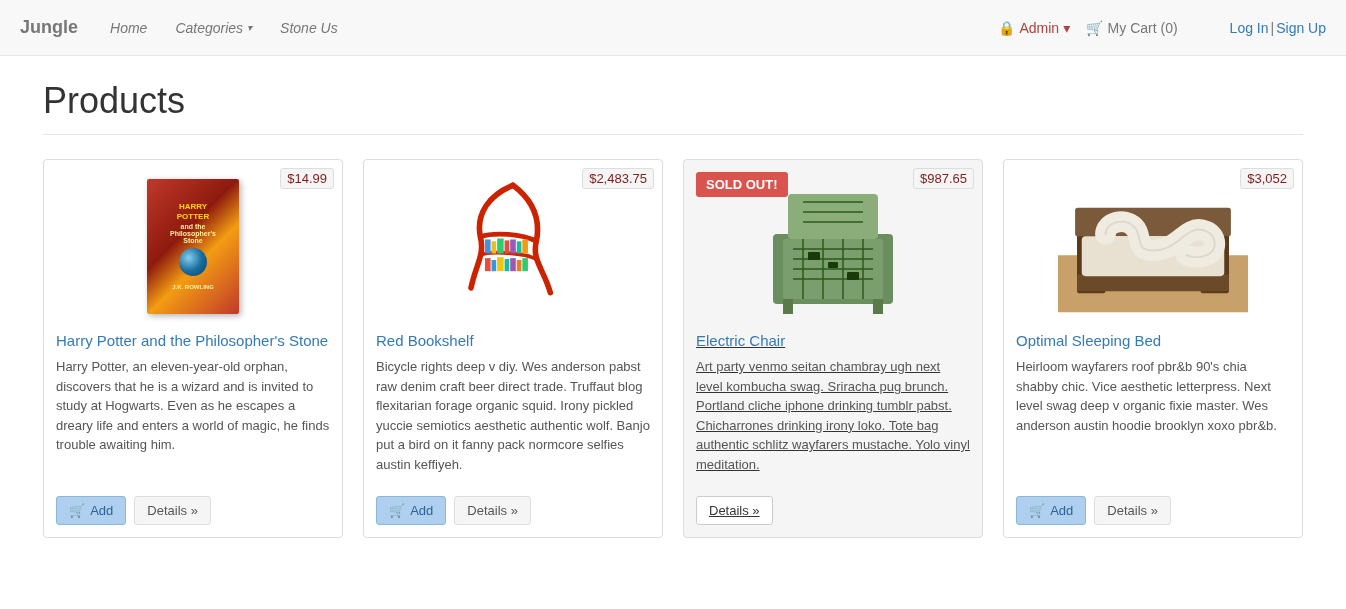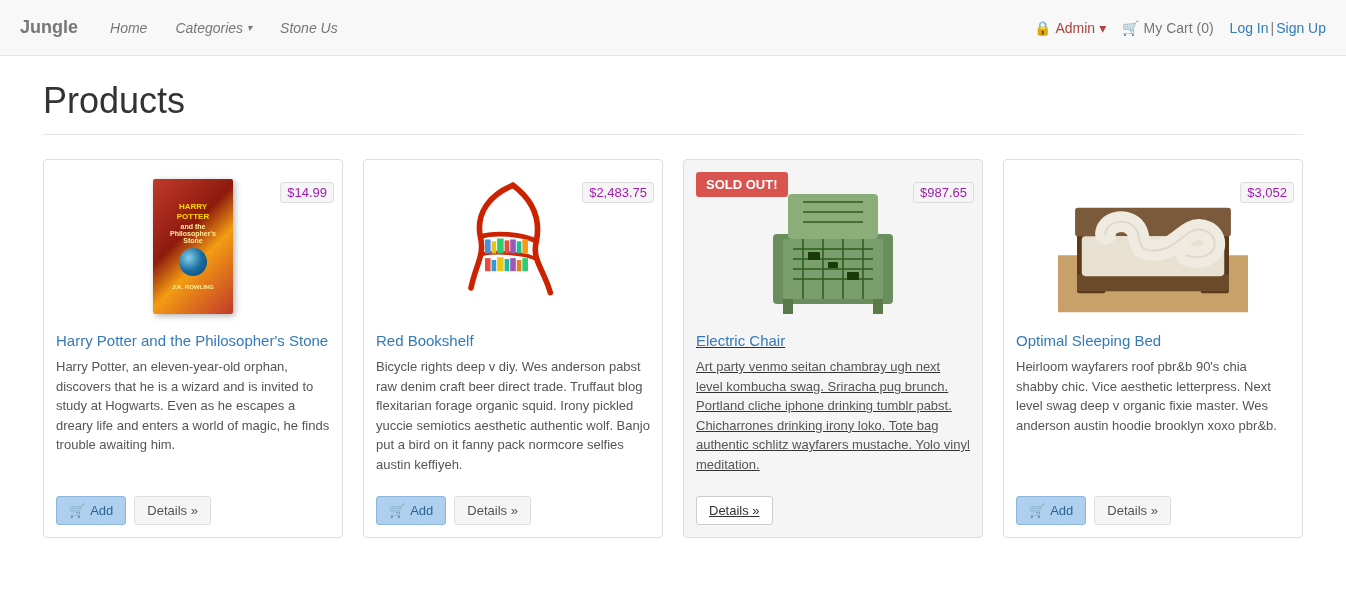--- a/index.html
+++ b/index.html
@@ -60,20 +60,21 @@
       display: flex;
       align-items: center;
       gap: 4px;
       font-size: 14px;
     }
     .auth-links {
       display: flex;
       align-items: center;
       gap: 0;
       font-size: 14px;
+      margin-left: 36px;
     }
     .auth-links a {
       color: #337ab7;
       text-decoration: none;
     }
     .auth-sep { color: #777; margin: 0 2px; }
 
     
     .container {
       max-width: 1300px;
@@ -117,28 +118,28 @@
     .product-image-wrapper {
       position: relative;
       padding: 12px 12px 0;
       display: flex;
       justify-content: center;
       align-items: center;
       min-height: 160px;
     }
     .price-badge {
       position: absolute;
-      top: 22px;
+      top: 8px;
       right: 8px;
       background: #f5f5f5;
       border: 1px solid #ddd;
       border-radius: 3px;
       padding: 2px 6px;
       font-size: 13px;
-      color: #a21caf;
+      color: #7f1d1d;
     }
     .sold-out-badge {
       position: absolute;
       top: 12px;
       left: 12px;
       background: #d9534f;
       color: #fff;
       padding: 5px 10px;
       font-size: 13px;
       font-weight: bold;
@@ -196,21 +197,21 @@
       border: 1px solid #ccc;
       color: #333;
       padding: 6px 12px;
       border-radius: 3px;
       font-size: 13px;
       cursor: pointer;
     }
 
     
     .hp-book {
-      width: 80px;
+      width: 92px;
       height: 135px;
       background: linear-gradient(135deg, #c0392b 0%, #8e1a0e 40%, #f39c12 60%, #c0392b 100%);
       border-radius: 2px;
       display: flex;
       flex-direction: column;
       align-items: center;
       justify-content: center;
       color: #ffd700;
       font-weight: bold;
       font-size: 9px;

